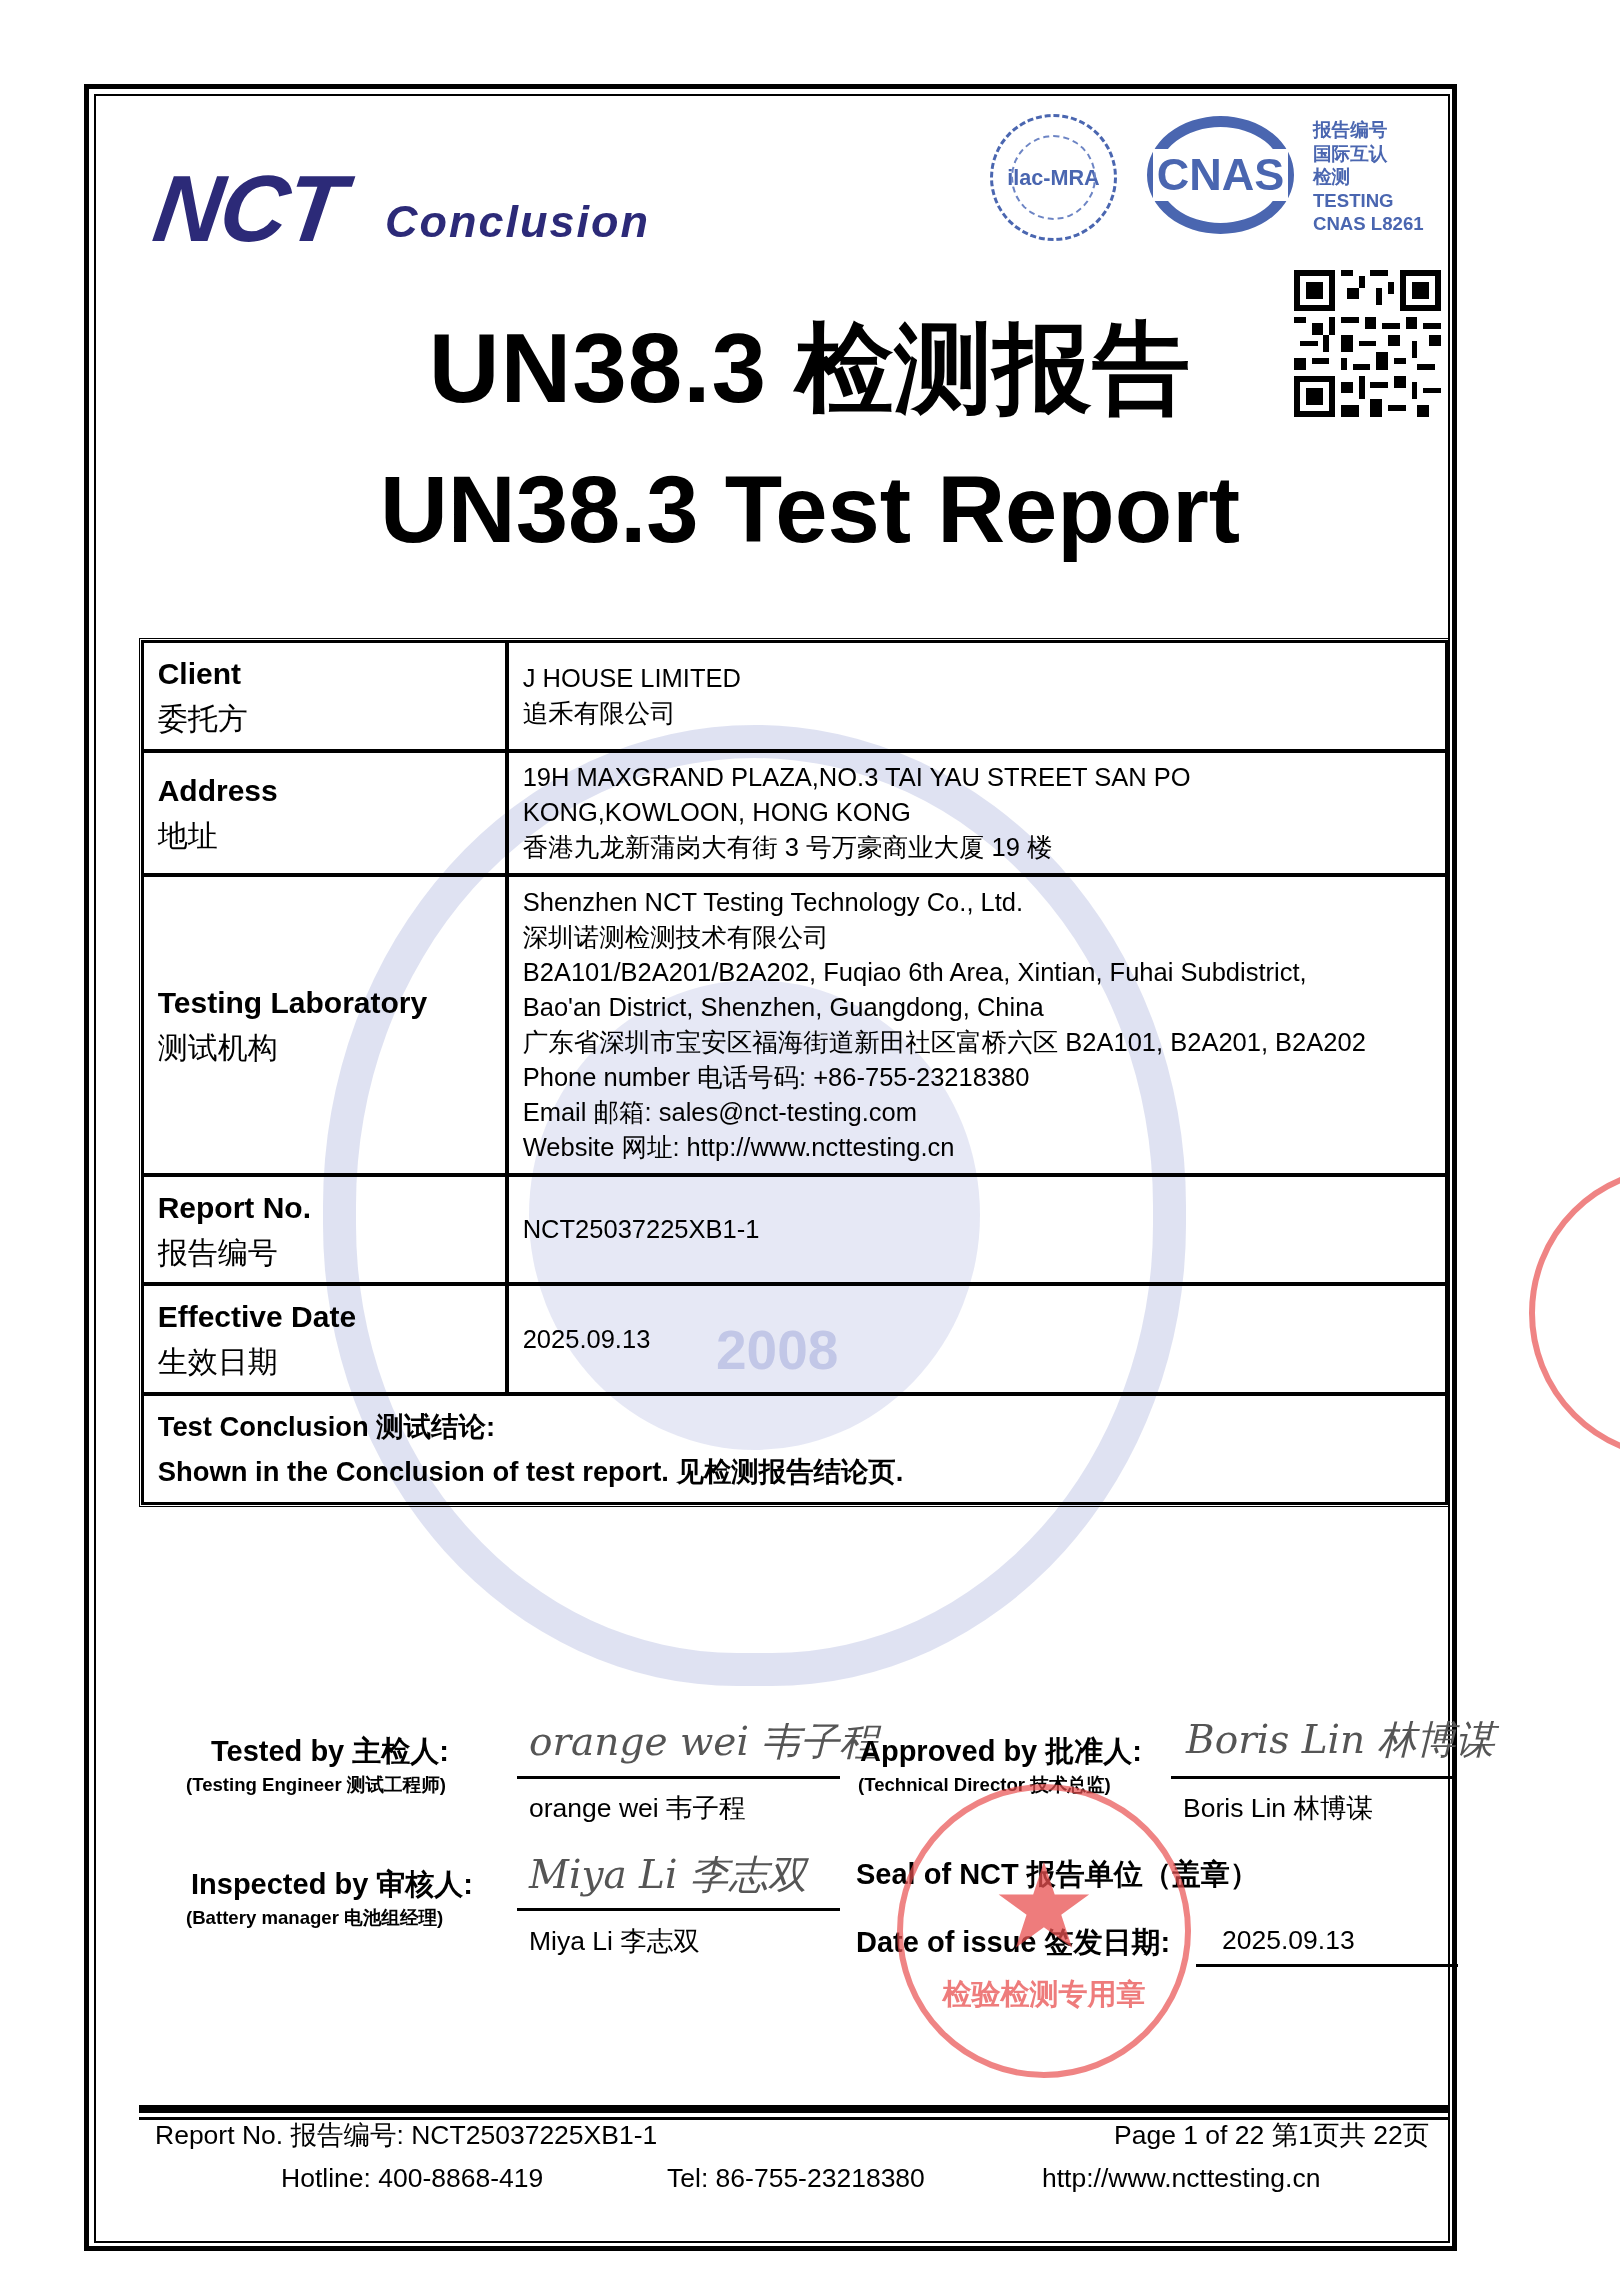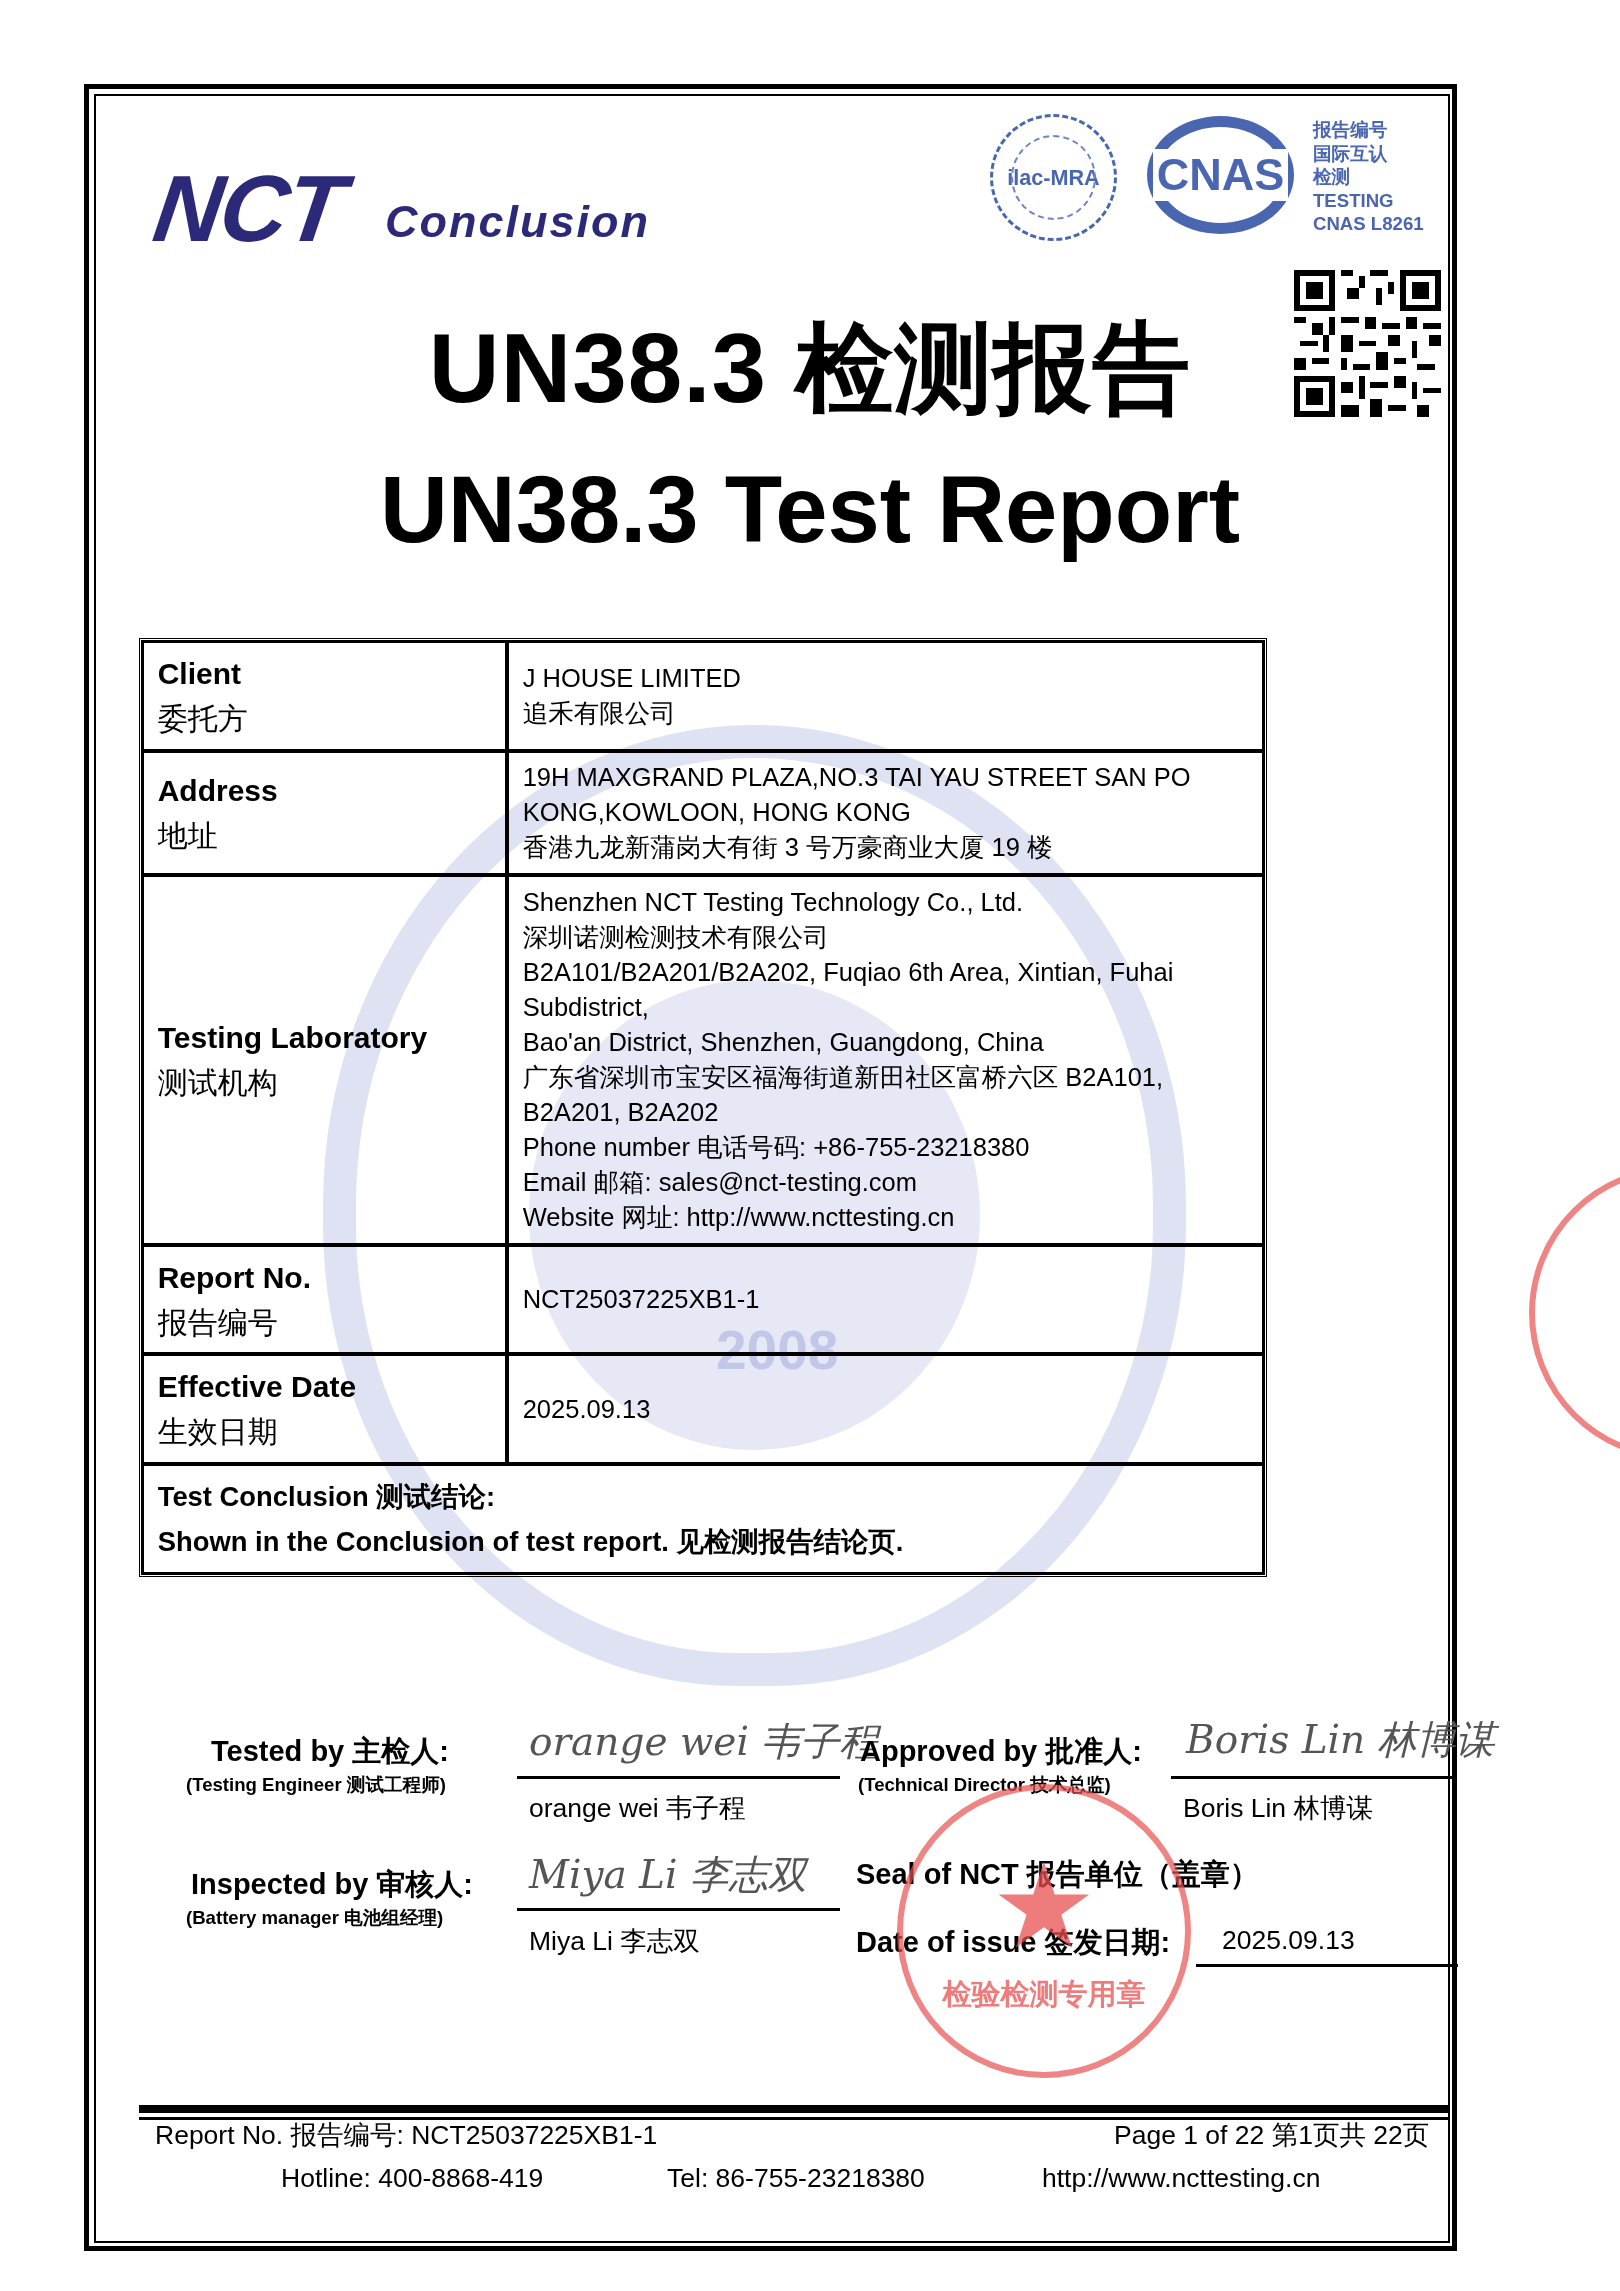--- a/index.html
+++ b/index.html
@@ -19,21 +19,21 @@
   .cnas span { color:#4a66b0; font-weight:bold; font-size:45px; background:#fff; padding:0 3.9px; }
   .cnas-text { position:absolute; left:1313px; top:118px; color:#4a66b0; font-weight:bold; font-size:18.6px; line-height:23.5px; }
 
   
   .qr { position:absolute; left:1294px; top:270px; width:147px; height:147px; }
 
   .title-cn { position:absolute; left:0; width:1620px; top:304px; text-align:center; font-size:98px; font-weight:bold; letter-spacing:1px; }
   .title-en { position:absolute; left:0; width:1620px; top:456px; text-align:center; font-size:94px; font-weight:bold; }
 
   
-  .info-table { position:absolute; left:139px; top:638px; width:1128px; border-collapse:separate; border-spacing:0; border:3.9px double #000; }
+  .info-table { position:absolute; left:139px; top:638px; width:1311px; border-collapse:separate; border-spacing:0; border:3.9px double #000; }
   .info-table td { border:2.9px double #000; vertical-align:middle; padding:7.8px 13.7px; box-sizing:border-box; }
   .lbl { width:365px; font-size:30px; line-height:45px; }
   .lbl .en { font-weight:bold; }
   .val { font-size:25.5px; line-height:35px; }
   .concl { font-size:27.4px; font-weight:bold; line-height:45px; }
 
   
   .wm { position:absolute; left:323px; top:725px; width:863px; height:961px; border-radius:50% 50% 48% 48%; border:33px solid rgba(140,150,210,0.28); box-sizing:border-box; pointer-events:none; }
   .wm-inner { position:absolute; left:529px; top:980px; width:451px; height:470px; border-radius:50%; background:rgba(140,150,210,0.22); pointer-events:none; }
   .wm-year { position:absolute; left:716px; top:1318px; font-size:55px; color:rgba(140,150,210,0.4); font-weight:bold; pointer-events:none; }

